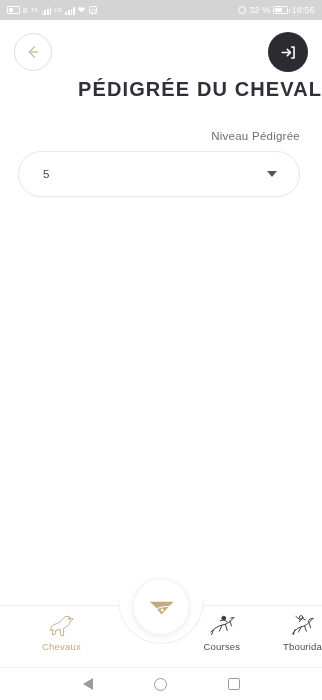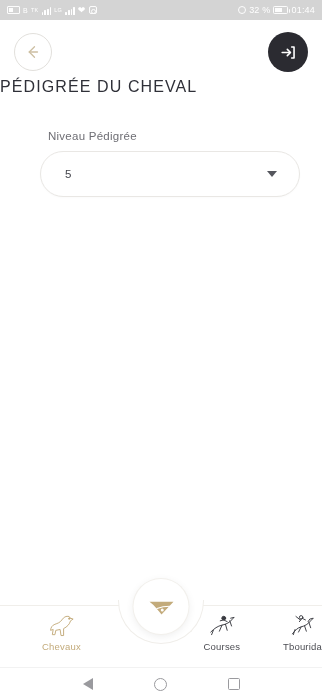--- a/index.html
+++ b/index.html
@@ -70,27 +70,27 @@
   }
   .login-btn {
     position: absolute; right: 14px; top: 12px;
     width: 40px; height: 40px; border-radius: 50%;
     background: #2b2b31;
     display: flex; align-items: center; justify-content: center;
     cursor: pointer;
   }
   .page-title {
     position: absolute; left: 0; right: 0; top: 58px;
-    text-align: left;
-    font-size: 16px; font-weight: 400; color: #2f3038;
+    text-align: right;
+    font-size: 20px; font-weight: 700; color: #2f3038;
     letter-spacing: 1.1px;
   }
 
   
-  .field-wrap { padding: 22px 22px 0 40px; }
+  .field-wrap { padding: 22px 22px 0 18px; text-align: right; }
   .field-label {
     font-size: 11.5px; color: #6e6e74; margin-left: 8px; margin-bottom: 9px;
     letter-spacing: .25px;
   }
   .select-box {
     height: 46px; border: 1px solid #e9e7e4; border-radius: 24px;
     background: #fff;
     display: flex; align-items: center; justify-content: space-between;
     padding: 0 22px 0 24px; cursor: pointer;
     box-shadow: 0 1px 2px rgba(0,0,0,.02);
@@ -182,21 +182,21 @@
           <i></i>
           <i></i>
         </span>
       <span class="ico-heart">❤</span>
       <span class="sb-ico ico-cam"></span>
     </div>
     <div class="sb-right">
       <span class="sb-ico ico-alarm"></span>
       <span>32 %</span>
       <span class="sb-ico ico-batt"></span>
-      <span>01:44</span>
+      <span>18:56</span>
     </div>
   </div>
 
   <div class="header">
     <div class="back-btn">
       <svg width="18" height="18" viewBox="0 0 24 24" fill="none">
         <path d="M14 5 L7 12 L14 19" stroke="#cdbfa2" stroke-width="1.7" stroke-linecap="round" stroke-linejoin="round"></path>
         <path d="M7 12 H18" stroke="#cdbfa2" stroke-width="1.7" stroke-linecap="round"></path>
       </svg>
     </div>

